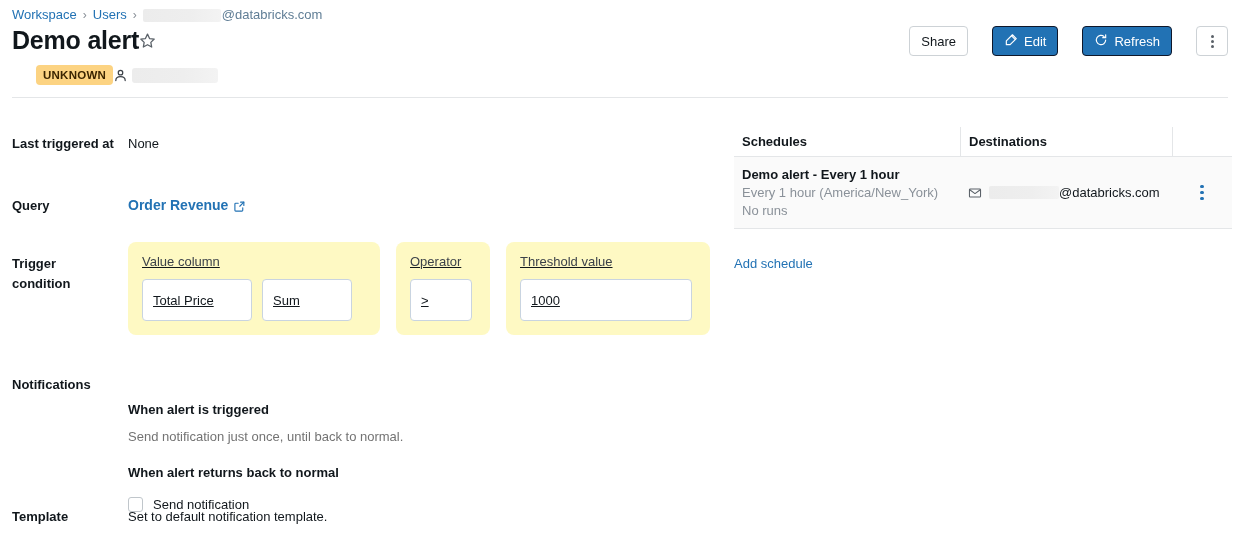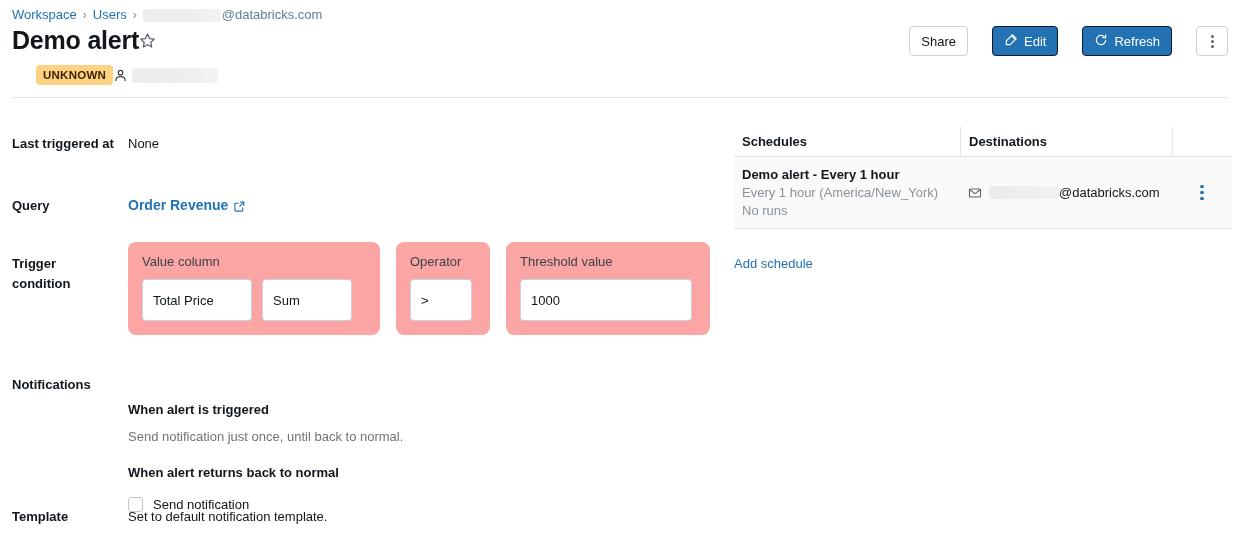--- a/index.html
+++ b/index.html
@@ -109,23 +109,24 @@
   .row-query { position: absolute; left: 0; top: 78px; }
   .row-trigger { position: absolute; left: 0; top: 136px; }
   .row-notif { position: absolute; left: 0; top: 257px; }
   .row-template { position: absolute; left: 0; top: 389px; }
 
   .row-trigger .row-label { line-height: 20px; }
 
   
   .cond-wrap { display: flex; gap: 16px; margin-top: -12px; }
   .cond-panel {
-    background: #fca5a5;
+    background: #fef9c3;
     border-radius: 8px;
     padding: 12px 14px 14px 14px;
+    text-decoration: underline;
   }
   .cond-label { font-size: 13px; color: #3c4249; margin-bottom: 9px; line-height: 16px; }
   .cond-fields { display: flex; gap: 10px; }
   .field {
     height: 42px;
     background: #fff;
     border: 1px solid #c9d4e0;
     border-radius: 4px;
     display: flex; align-items: center;
     padding: 0 10px;

